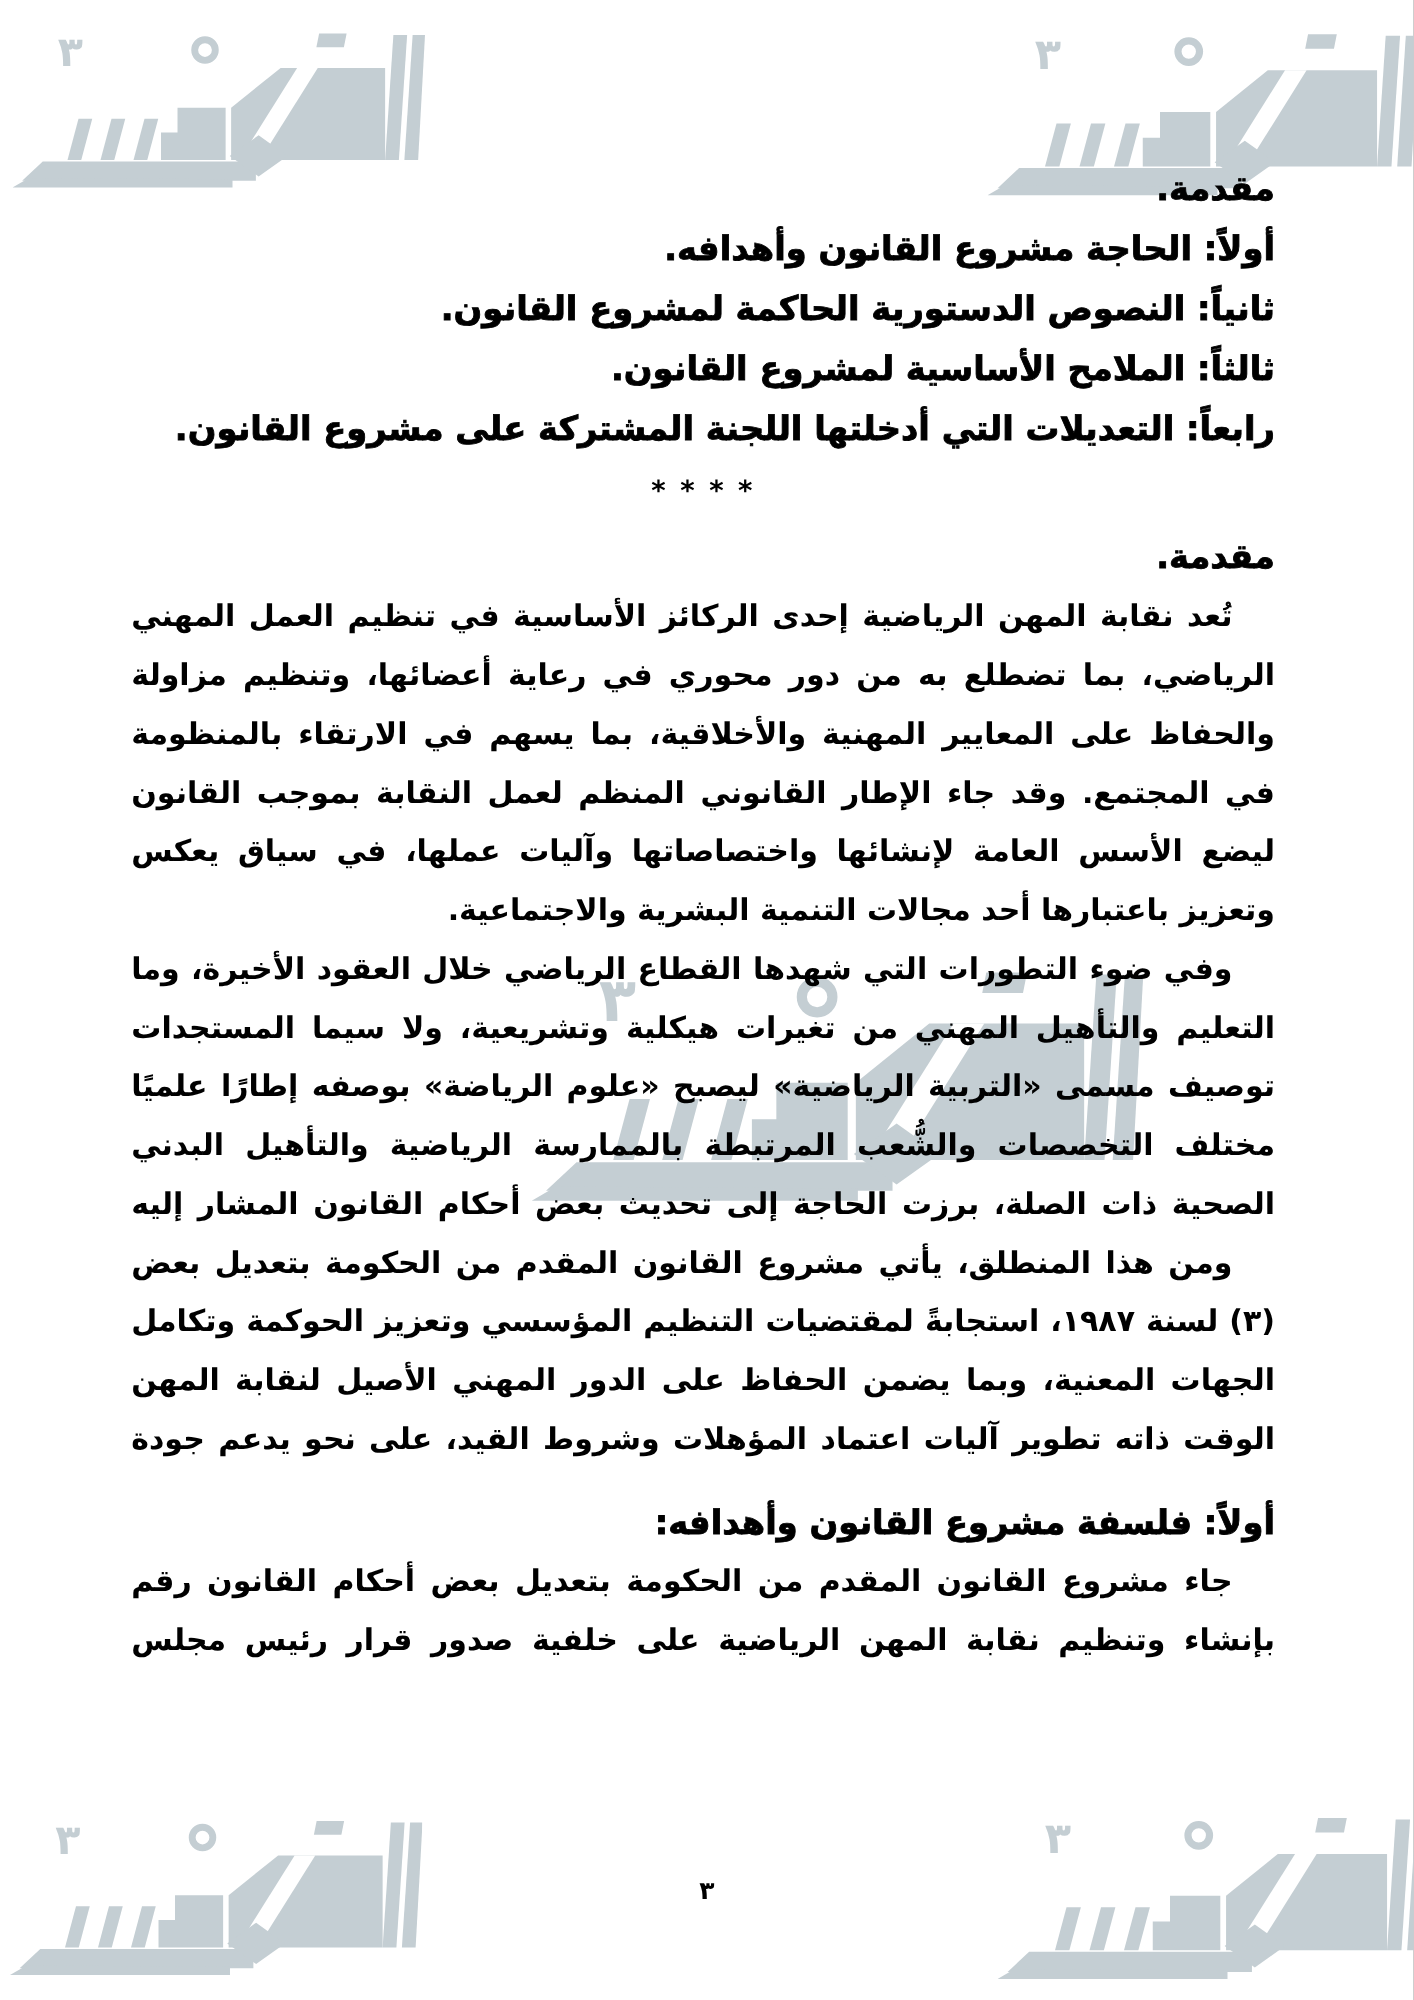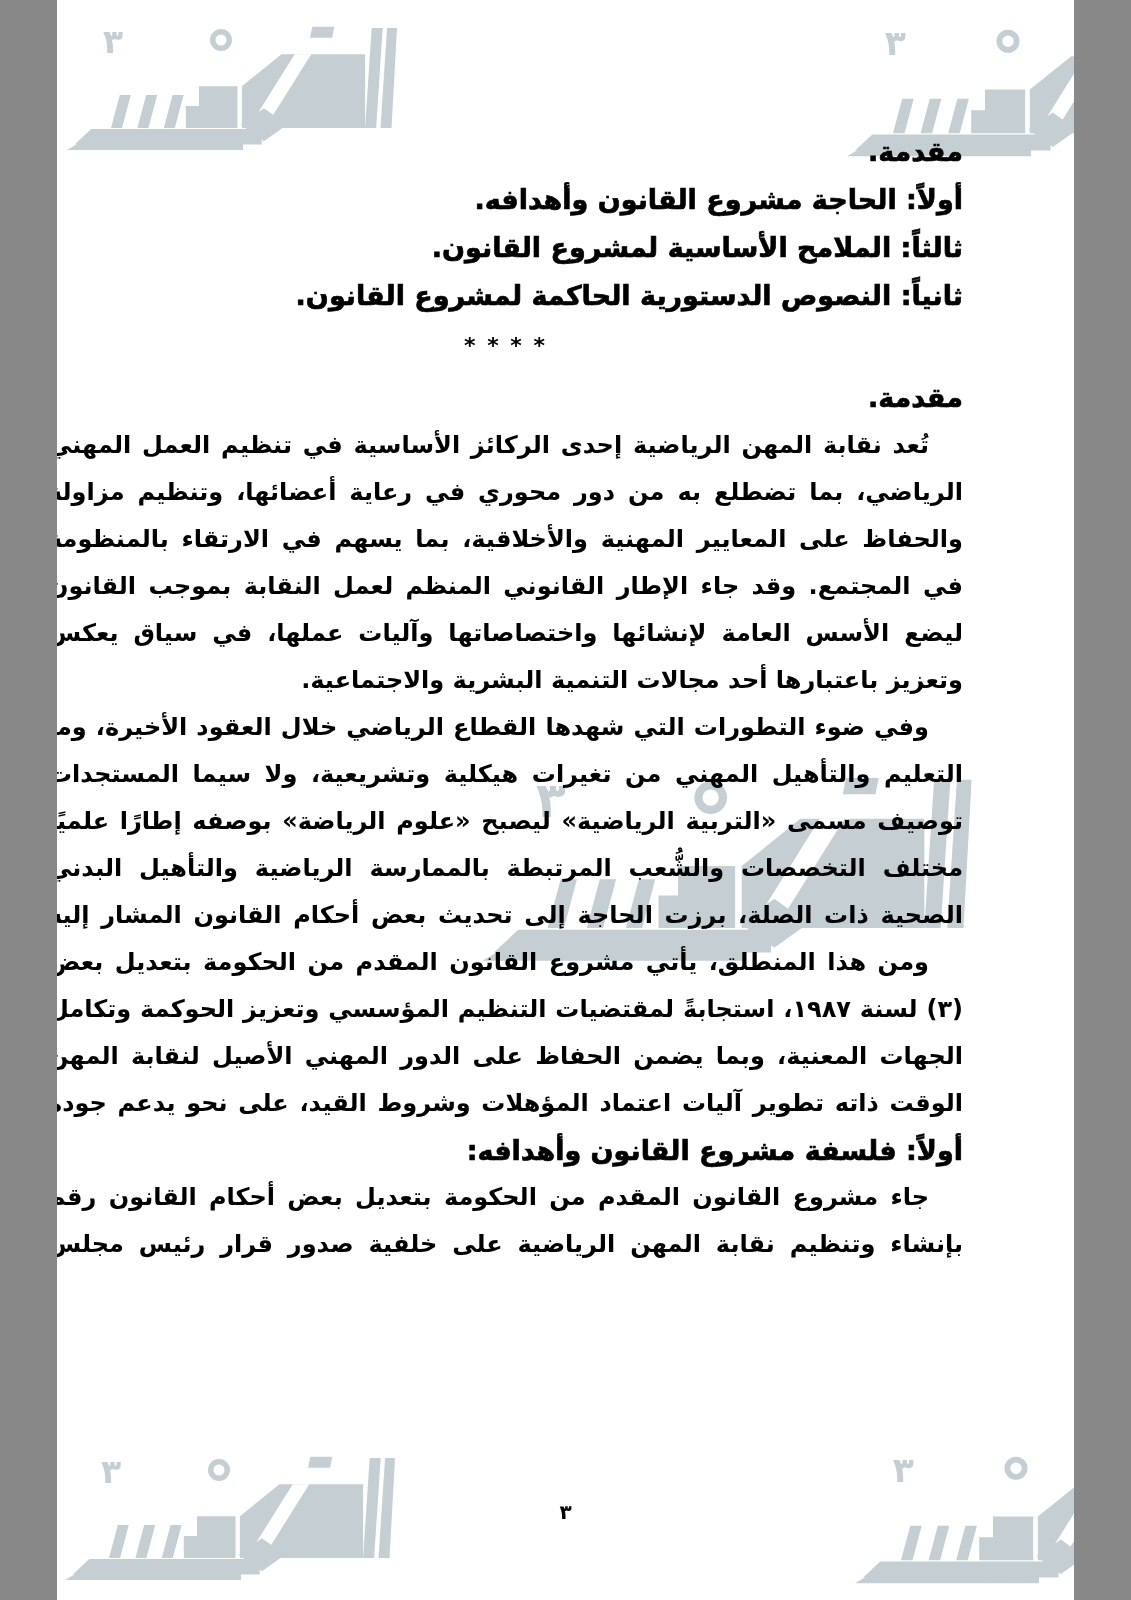--- a/index.html
+++ b/index.html
@@ -1,18 +1,18 @@
 <!DOCTYPE html>
 <html lang="ar" dir="rtl"><head>
 <meta charset="utf-8">
 <style>
   html,body { margin:0; padding:0; background:#888; }
   .page {
     position:relative;
-    width:1017px; height:1600px;
+    width:1131px; height:1600px;
     margin:0 auto;
     background:#ffffff;
     overflow:hidden;
     direction:rtl;
     font-family:"DejaVu Sans", sans-serif;
     color:#000;
   }
   
   .wm {
     position:absolute;
@@ -41,21 +41,21 @@
   }
   .separator {
     margin-top:6px;
     font-size:22px; line-height:40px;
     font-weight:700;
     text-align:center;
     letter-spacing:2px;
   }
   .sec-heading { margin-top:8px; }
   .rhythm-heading { font-size:27px; line-height:47px; font-weight:700;
-    -webkit-text-stroke:0.7px #000; text-align:right; }
+    -webkit-text-stroke:0.7px #000; text-align:right;margin-top:20px; }
   .para { font-size:24px; font-weight:700; }
   .pline {
     line-height:47px; height:47px; overflow:hidden;
     text-align:justify; text-align-last:justify;
   }
   .pline-first { padding-right:34px; }
   .pline-last  { text-align-last:right; }
   .page-number {
     position:absolute; top:1500px; left:0; right:0;
     text-align:center;
@@ -102,22 +102,23 @@
     </svg>
   <svg class="wm wm-br" viewBox="0 0 300 130" color="#c4ced3">
       <use href="#wm-logo"></use>
     </svg>
 
   <div class="content">
 
     <div class="toc">
       <div class="display">مقدمة.</div>
       <div class="display">أولاً: الحاجة مشروع القانون وأهدافه.</div>
+      <div class="display">ثانياً: النصوص الدستورية الحاكمة لمشروع القانون.</div>
       <div class="display">ثالثاً: الملامح الأساسية لمشروع القانون.</div>
-      <div class="display">ثانياً: النصوص الدستورية الحاكمة لمشروع القانون.</div>
+      <div class="display">رابعاً: التعديلات التي أدخلتها اللجنة المشتركة على مشروع القانون.</div>
     </div>
 
     <div class="separator">* * * *</div>
 
     <div class="display sec-heading">مقدمة.</div>
 
     <div class="para">
       <div class="pline pline-first">تُعد نقابة المهن الرياضية إحدى الركائز الأساسية في تنظيم العمل المهني في المجال</div>
       <div class="pline">الرياضي، بما تضطلع به من دور محوري في رعاية أعضائها، وتنظيم مزاولة المهن الرياضية،</div>
       <div class="pline">والحفاظ على المعايير المهنية والأخلاقية، بما يسهم في الارتقاء بالمنظومة الرياضية وتعزيز مكانتها</div>

